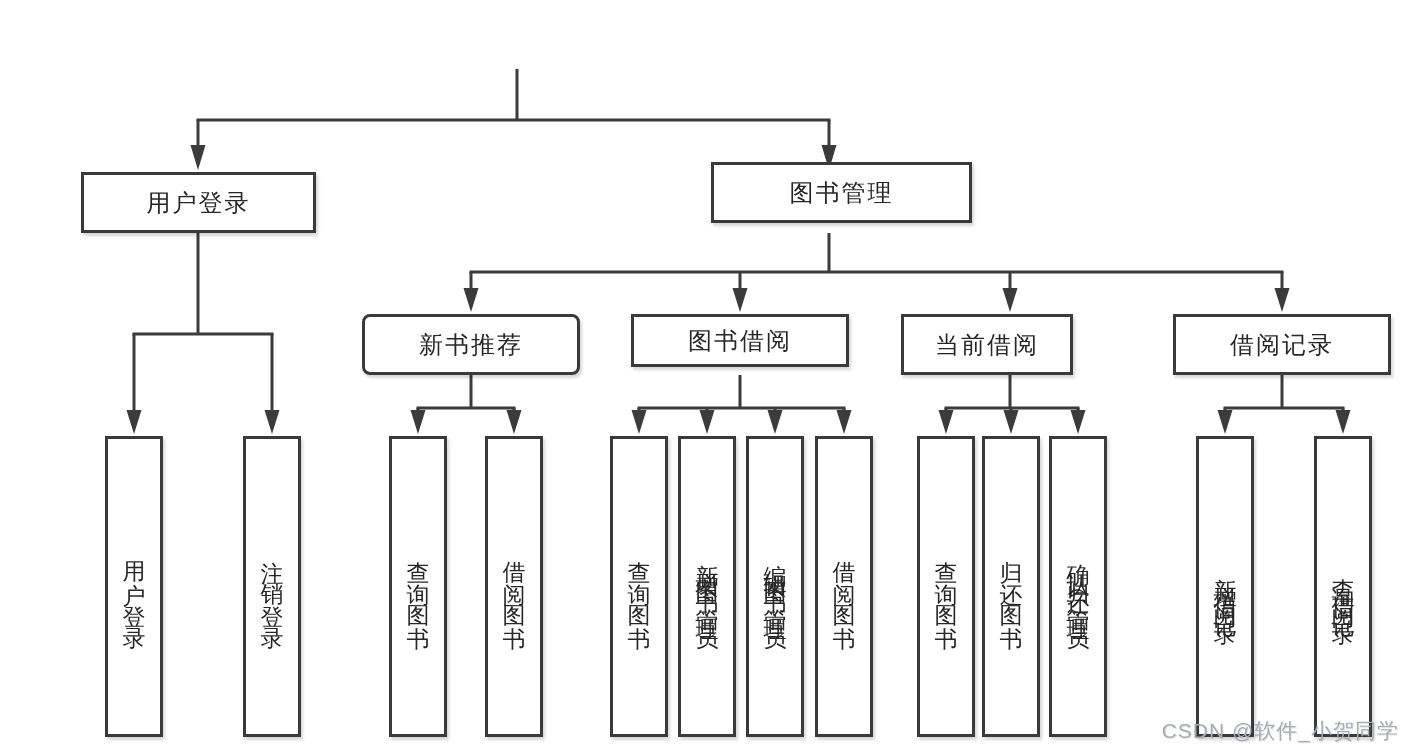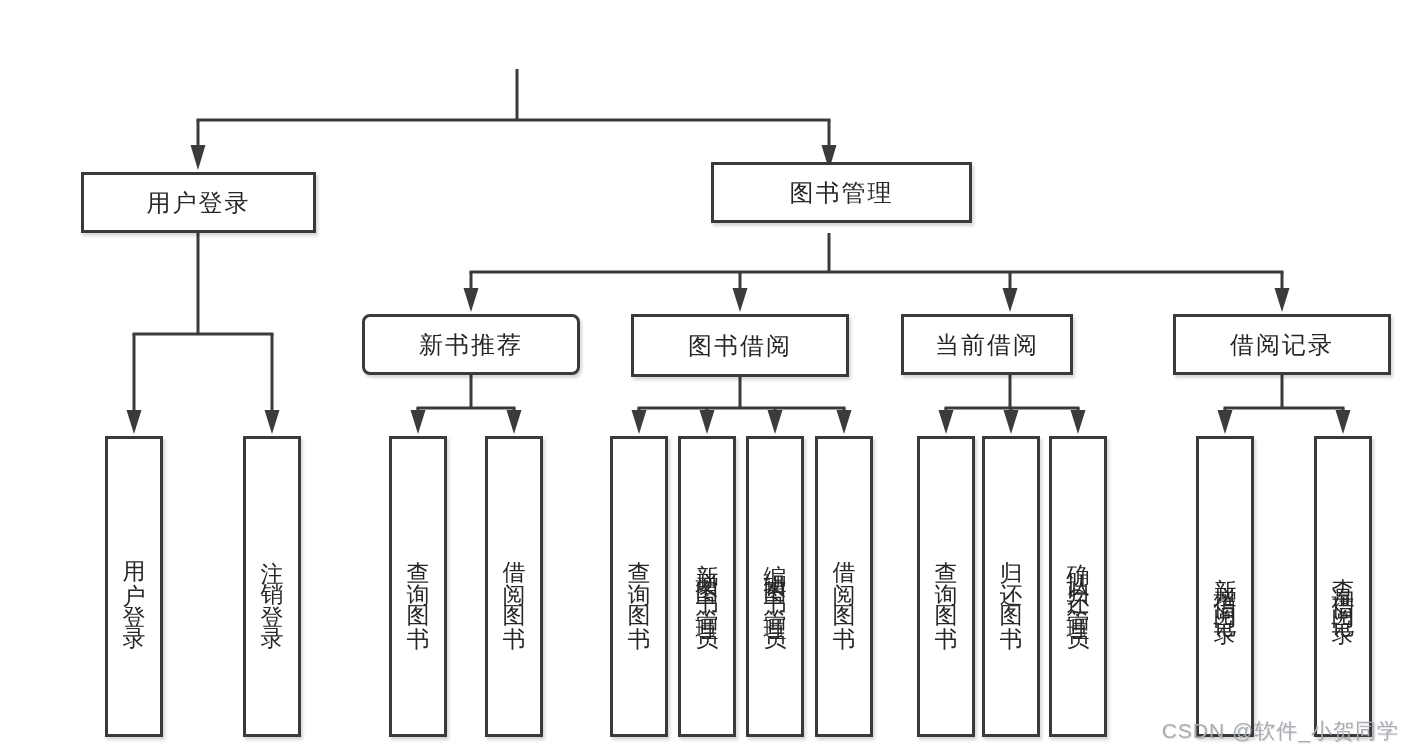--- a/index.html
+++ b/index.html
@@ -104,21 +104,21 @@
   <div class="box" style="left:81px; top:172px; width:235px; height:61px;">
     <span class="label">用户登录</span>
   </div>
   <div class="box" style="left:711px; top:156px; width:261px; height:61px;margin-top:6px;">
     <span class="label">图书管理</span>
   </div>
 
   <div class="box" style="left:362px; top:314px; width:218px; height:61px;border-radius:8px;">
     <span class="label">新书推荐</span>
   </div>
-  <div class="box" style="left:631px; top:314px; width:218px; height:63px;">
+  <div class="box" style="left:631px; top:314px; width:218px; height:53px;">
     <span class="label">图书借阅</span>
   </div>
   <div class="box" style="left:901px; top:314px; width:172px; height:61px;">
     <span class="label">当前借阅</span>
   </div>
   <div class="box" style="left:1173px; top:314px; width:218px; height:61px;">
     <span class="label">借阅记录</span>
   </div>
 
   <div class="box leaf" style="left:105px; top:436px; width:58px; height:301px;">

